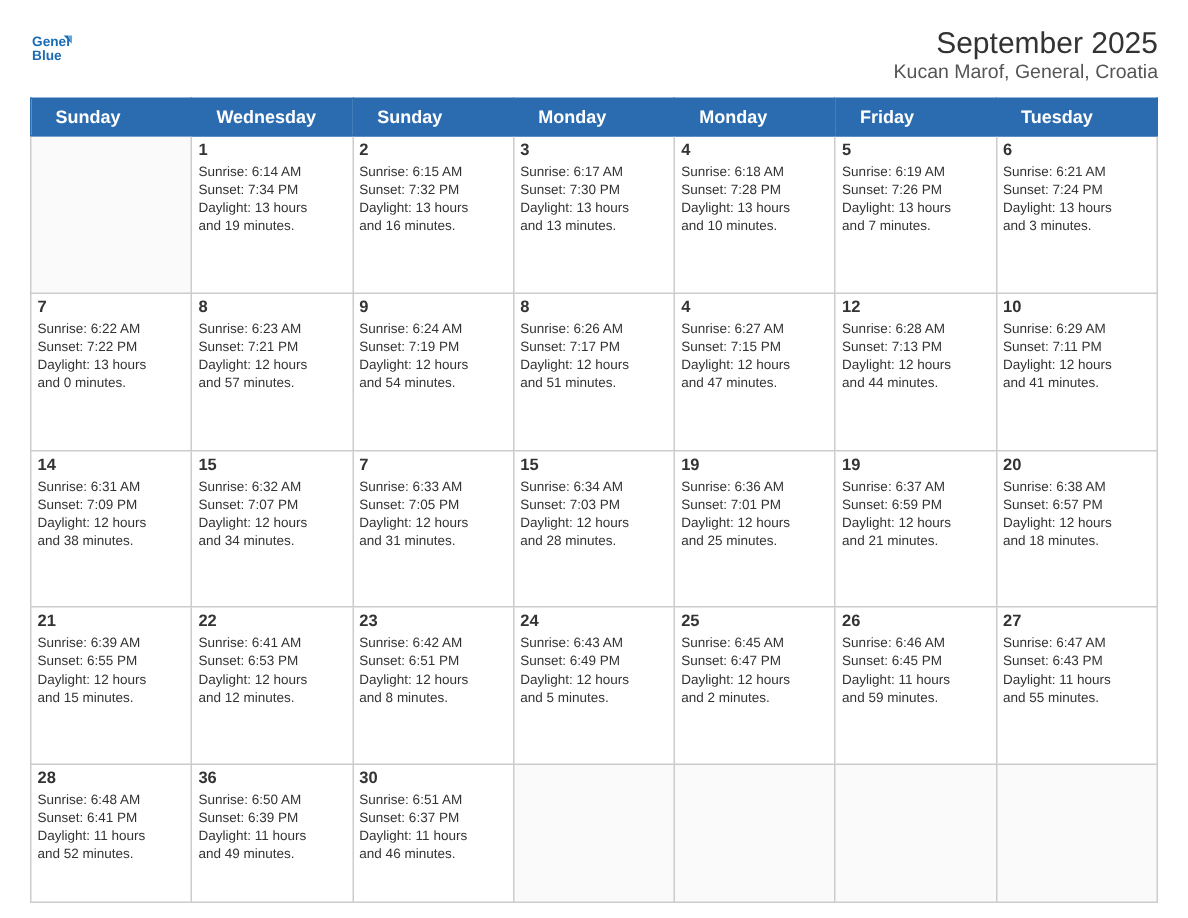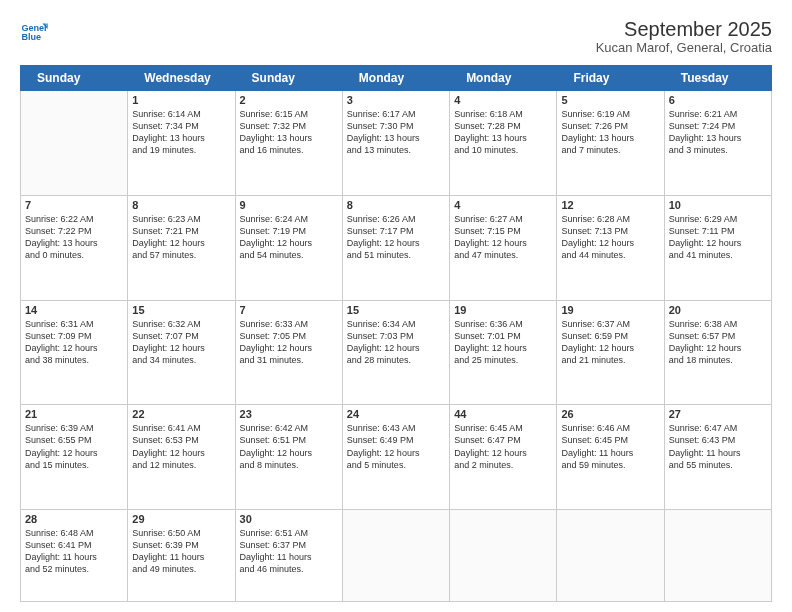--- a/index.html
+++ b/index.html
@@ -217,39 +217,39 @@
           </td>
           <td>
             <span class="day-num">23</span>
             <div class="day-info">Sunrise: 6:42 AM<br>Sunset: 6:51 PM<br>Daylight: 12 hours<br>and 8 minutes.</div>
           </td>
           <td>
             <span class="day-num">24</span>
             <div class="day-info">Sunrise: 6:43 AM<br>Sunset: 6:49 PM<br>Daylight: 12 hours<br>and 5 minutes.</div>
           </td>
           <td>
-            <span class="day-num">44</span>
+            <span class="day-num">25</span>
             <div class="day-info">Sunrise: 6:45 AM<br>Sunset: 6:47 PM<br>Daylight: 12 hours<br>and 2 minutes.</div>
           </td>
           <td>
             <span class="day-num">26</span>
             <div class="day-info">Sunrise: 6:46 AM<br>Sunset: 6:45 PM<br>Daylight: 11 hours<br>and 59 minutes.</div>
           </td>
           <td>
             <span class="day-num">27</span>
             <div class="day-info">Sunrise: 6:47 AM<br>Sunset: 6:43 PM<br>Daylight: 11 hours<br>and 55 minutes.</div>
           </td>
         </tr>
         <tr class="last-row">
           <td>
             <span class="day-num">28</span>
             <div class="day-info">Sunrise: 6:48 AM<br>Sunset: 6:41 PM<br>Daylight: 11 hours<br>and 52 minutes.</div>
           </td>
           <td>
-            <span class="day-num">29</span>
+            <span class="day-num">36</span>
             <div class="day-info">Sunrise: 6:50 AM<br>Sunset: 6:39 PM<br>Daylight: 11 hours<br>and 49 minutes.</div>
           </td>
           <td>
             <span class="day-num">30</span>
             <div class="day-info">Sunrise: 6:51 AM<br>Sunset: 6:37 PM<br>Daylight: 11 hours<br>and 46 minutes.</div>
           </td>
           <td class="empty-cell"></td>
           <td class="empty-cell"></td>
           <td class="empty-cell"></td>
           <td class="empty-cell"></td>

